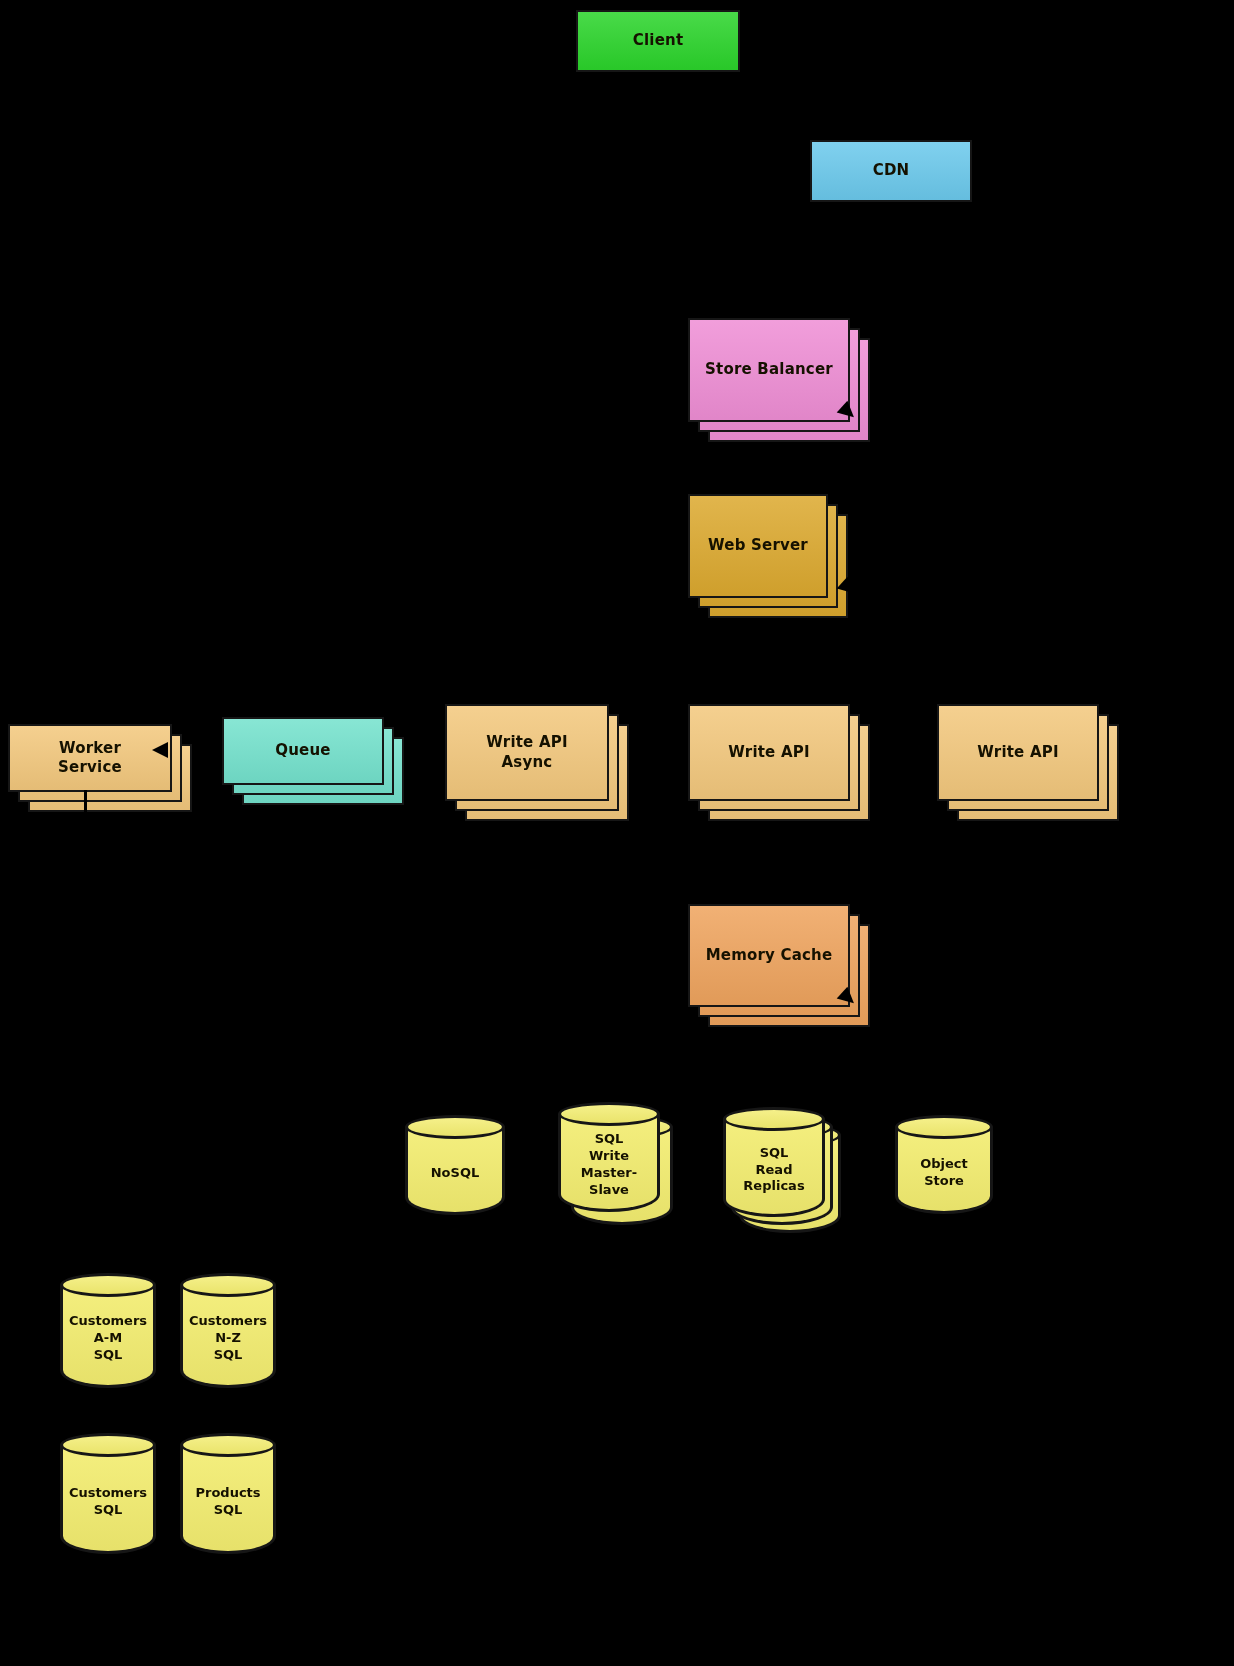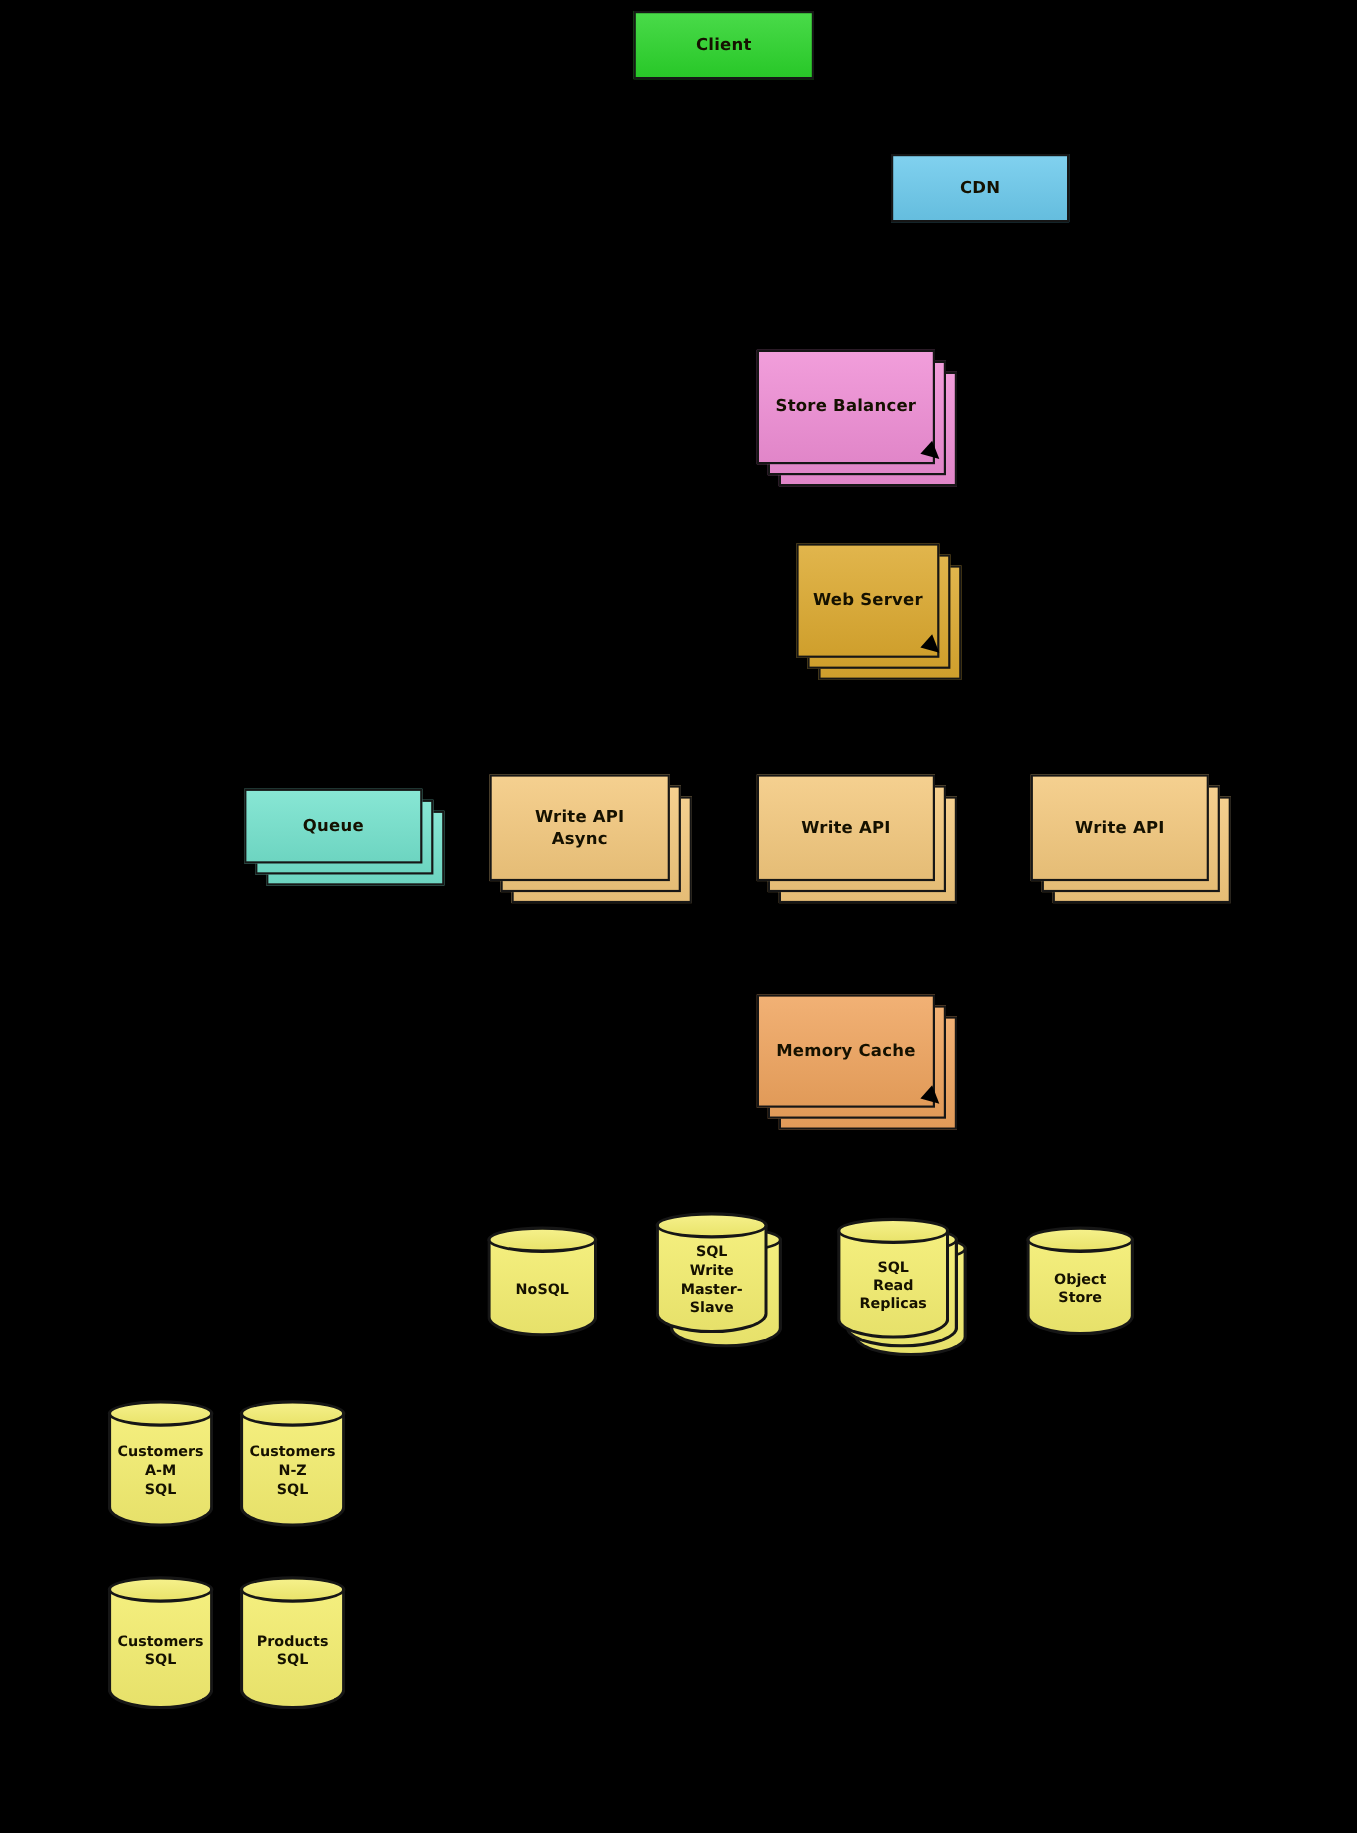--- a/index.html
+++ b/index.html
@@ -30,21 +30,21 @@
     color: #151100;
     text-align: center;
     white-space: pre-line;
     font-size: 15px;
     line-height: 1.3;
     letter-spacing: 0.2px;
     padding: 0 6px;
   }
 
   
-  .cyl { position: absolute; margin-left: 38px; }
+  .cyl { position: absolute; }
   .cyl-shape { position: absolute; left: 0; top: 0; width: 100%; height: 100%; }
   .cyl-shape.off13 { left: 13px; top: 13px; z-index: 2; }
   .cyl-shape.off8  { left: 8px;  top: 8px;  z-index: 2; }
   .cyl-shape.off16 { left: 16px; top: 16px; z-index: 1; }
   .cyl-shape.front { z-index: 3; }
   .cyl-body {
     position: absolute; left: 0; right: 0; top: 12px; bottom: 0;
     background-color: var(--c);
     background-image: linear-gradient(180deg, rgba(255,255,255,0.10), rgba(0,0,0,0.05));
     border: 3px solid #161616;
@@ -81,21 +81,21 @@
   .a-ws     { left: 840px; top: 580px; transform: rotate(42deg); }
   .a-mc     { left: 840px; top: 990px; transform: rotate(42deg); }
   .a-worker { left: 152px; top: 742px; transform: rotate(180deg); }
   .line-worker { position: absolute; left: 84px; top: 790px; width: 3px; height: 26px; background: #000; z-index: 6; }
 
   
   .pos-client     { left: 576px; top: 10px;   width: 164px; height: 62px; }
   .pos-dns        { left: 810px; top: 10px;   width: 162px; height: 62px; }
   .pos-cdn        { left: 810px; top: 140px;  width: 162px; height: 62px; }
   .pos-lb         { left: 688px; top: 318px;  width: 162px; height: 104px; }
-  .pos-web        { left: 724px; top: 494px;  width: 130px; height: 104px; }
+  .pos-web        { left: 688px; top: 494px;  width: 140px; height: 104px; }
   .pos-worker     { left: 8px;   top: 724px;  width: 164px; height: 68px; }
   .pos-queue      { left: 222px; top: 717px;  width: 162px; height: 68px; }
   .pos-wapi-async { left: 445px; top: 704px;  width: 164px; height: 97px; }
   .pos-wapi       { left: 688px; top: 704px;  width: 162px; height: 97px; }
   .pos-rapi       { left: 937px; top: 704px;  width: 162px; height: 97px; }
   .pos-mcache     { left: 688px; top: 904px;  width: 162px; height: 103px; }
   .pos-nosql      { left: 405px; top: 1115px; width: 100px; height: 100px; }
   .pos-sqlw       { left: 558px; top: 1102px; width: 102px; height: 110px; }
   .pos-sqlr       { left: 723px; top: 1107px; width: 102px; height: 110px; }
   .pos-ostore     { left: 895px; top: 1115px; width: 98px;  height: 99px; }
@@ -131,20 +131,28 @@
   </div>
 
   <div class="node pos-web" style="--c: #dca92f;">
     <div class="layer l2"></div>
     <div class="layer l1"></div>
     <div class="layer l0">
       <span class="label">Web Server</span>
     </div>
   </div>
 
+  <div class="node pos-worker" style="--c: #f3c87d;">
+    <div class="layer l2"></div>
+    <div class="layer l1"></div>
+    <div class="layer l0">
+      <span class="label">Worker
+Service</span>
+    </div>
+  </div>
 
   <div class="node pos-queue" style="--c: #74e2cd;">
     <div class="layer l2"></div>
     <div class="layer l1"></div>
     <div class="layer l0">
       <span class="label">Queue</span>
     </div>
   </div>
 
   <div class="node pos-wapi-async" style="--c: #f3c87d;">

